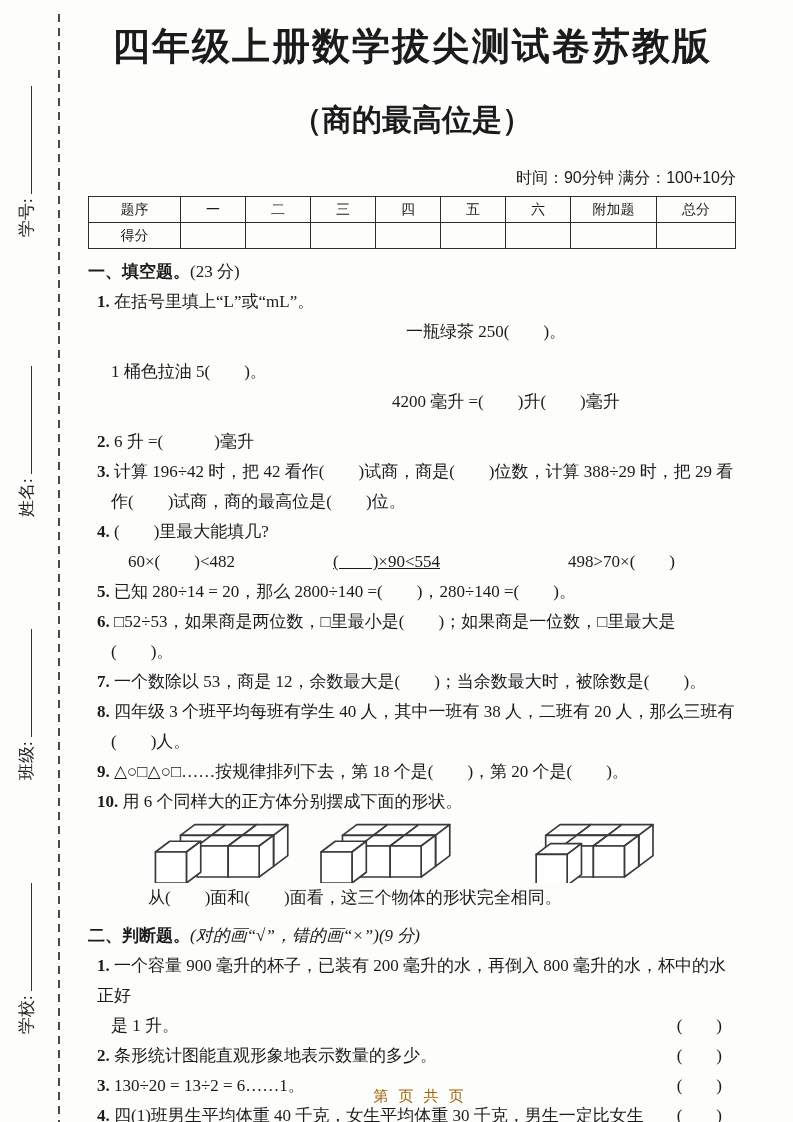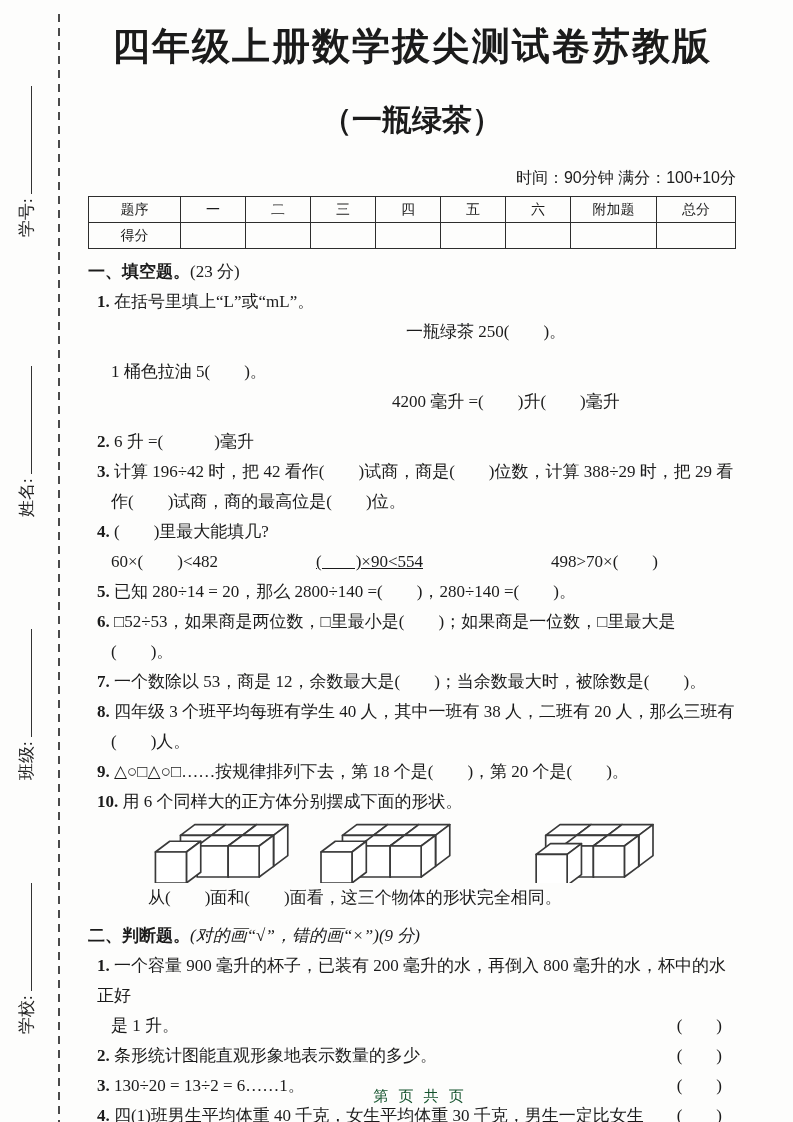--- a/index.html
+++ b/index.html
@@ -58,36 +58,36 @@
   }
   .sec-head .pts{font-family:"Liberation Serif",serif;}
   .sec-head .pts.kai{font-style:italic;}
 
   .q{line-height:30px;padding-left:9px;}
   .cont{padding-left:23px;}
   .qn{font-weight:bold;}
   .row2{display:flex;}
   .row2 .colA{flex:0 0 295px;margin-top:40px;}
   .row3{display:flex;}
-  .row3 .c1{flex:0 0 205px;}
+  .row3 .c1{flex:0 0 205px;margin-left:17px;}
   .row3 .c2{flex:0 0 235px;text-decoration:underline;}
   .jrow{display:flex;}
   .jrow .jtext{flex:1;}
   .jrow .jbr{margin-left:auto;padding-right:14px;white-space:nowrap;}
 
   .cubes-row{display:flex;align-items:flex-end;height:66px;padding-left:58px;}
   .cubes-row svg{display:block;}
   .fig2{margin-left:16px;}
   .fig3{margin-left:66px;}
   .cube-shape{fill:#ffffff;stroke:#3a3a3a;stroke-width:1.4;stroke-linejoin:round;}
   .concl{padding-left:60px;}
 
   .footer{
     position:absolute;left:96px;width:648px;bottom:16px;
-    text-align:center;font-size:15px;letter-spacing:3px;color:#14532d;
+    text-align:center;font-size:15px;letter-spacing:3px;color:#a16207;
     font-family:"Liberation Sans","DejaVu Sans",sans-serif;
   }
 </style>
 </head>
 <body>
 
 <div class="page">
 
   <div class="binding-line"></div>
 
@@ -100,21 +100,21 @@
   <div class="side-field sf3">
     <span>班级:</span><span class="fill-line"></span>
   </div>
   <div class="side-field sf4">
     <span>学校:</span><span class="fill-line"></span>
   </div>
 
   <div class="main">
 
     <h1 class="title">四年级上册数学拔尖测试卷苏教版</h1>
-    <div class="subtitle">（一瓶绿茶）</div>
+    <div class="subtitle">（商的最高位是）</div>
     <div class="meta">时间：90分钟  满分：100+10分</div>
 
     <table class="score">
       <colgroup>
         <col style="width:92px">
           <col style="width:65px">
           <col style="width:65px">
           <col style="width:65px">
         <col style="width:65px">
           <col style="width:65px">

